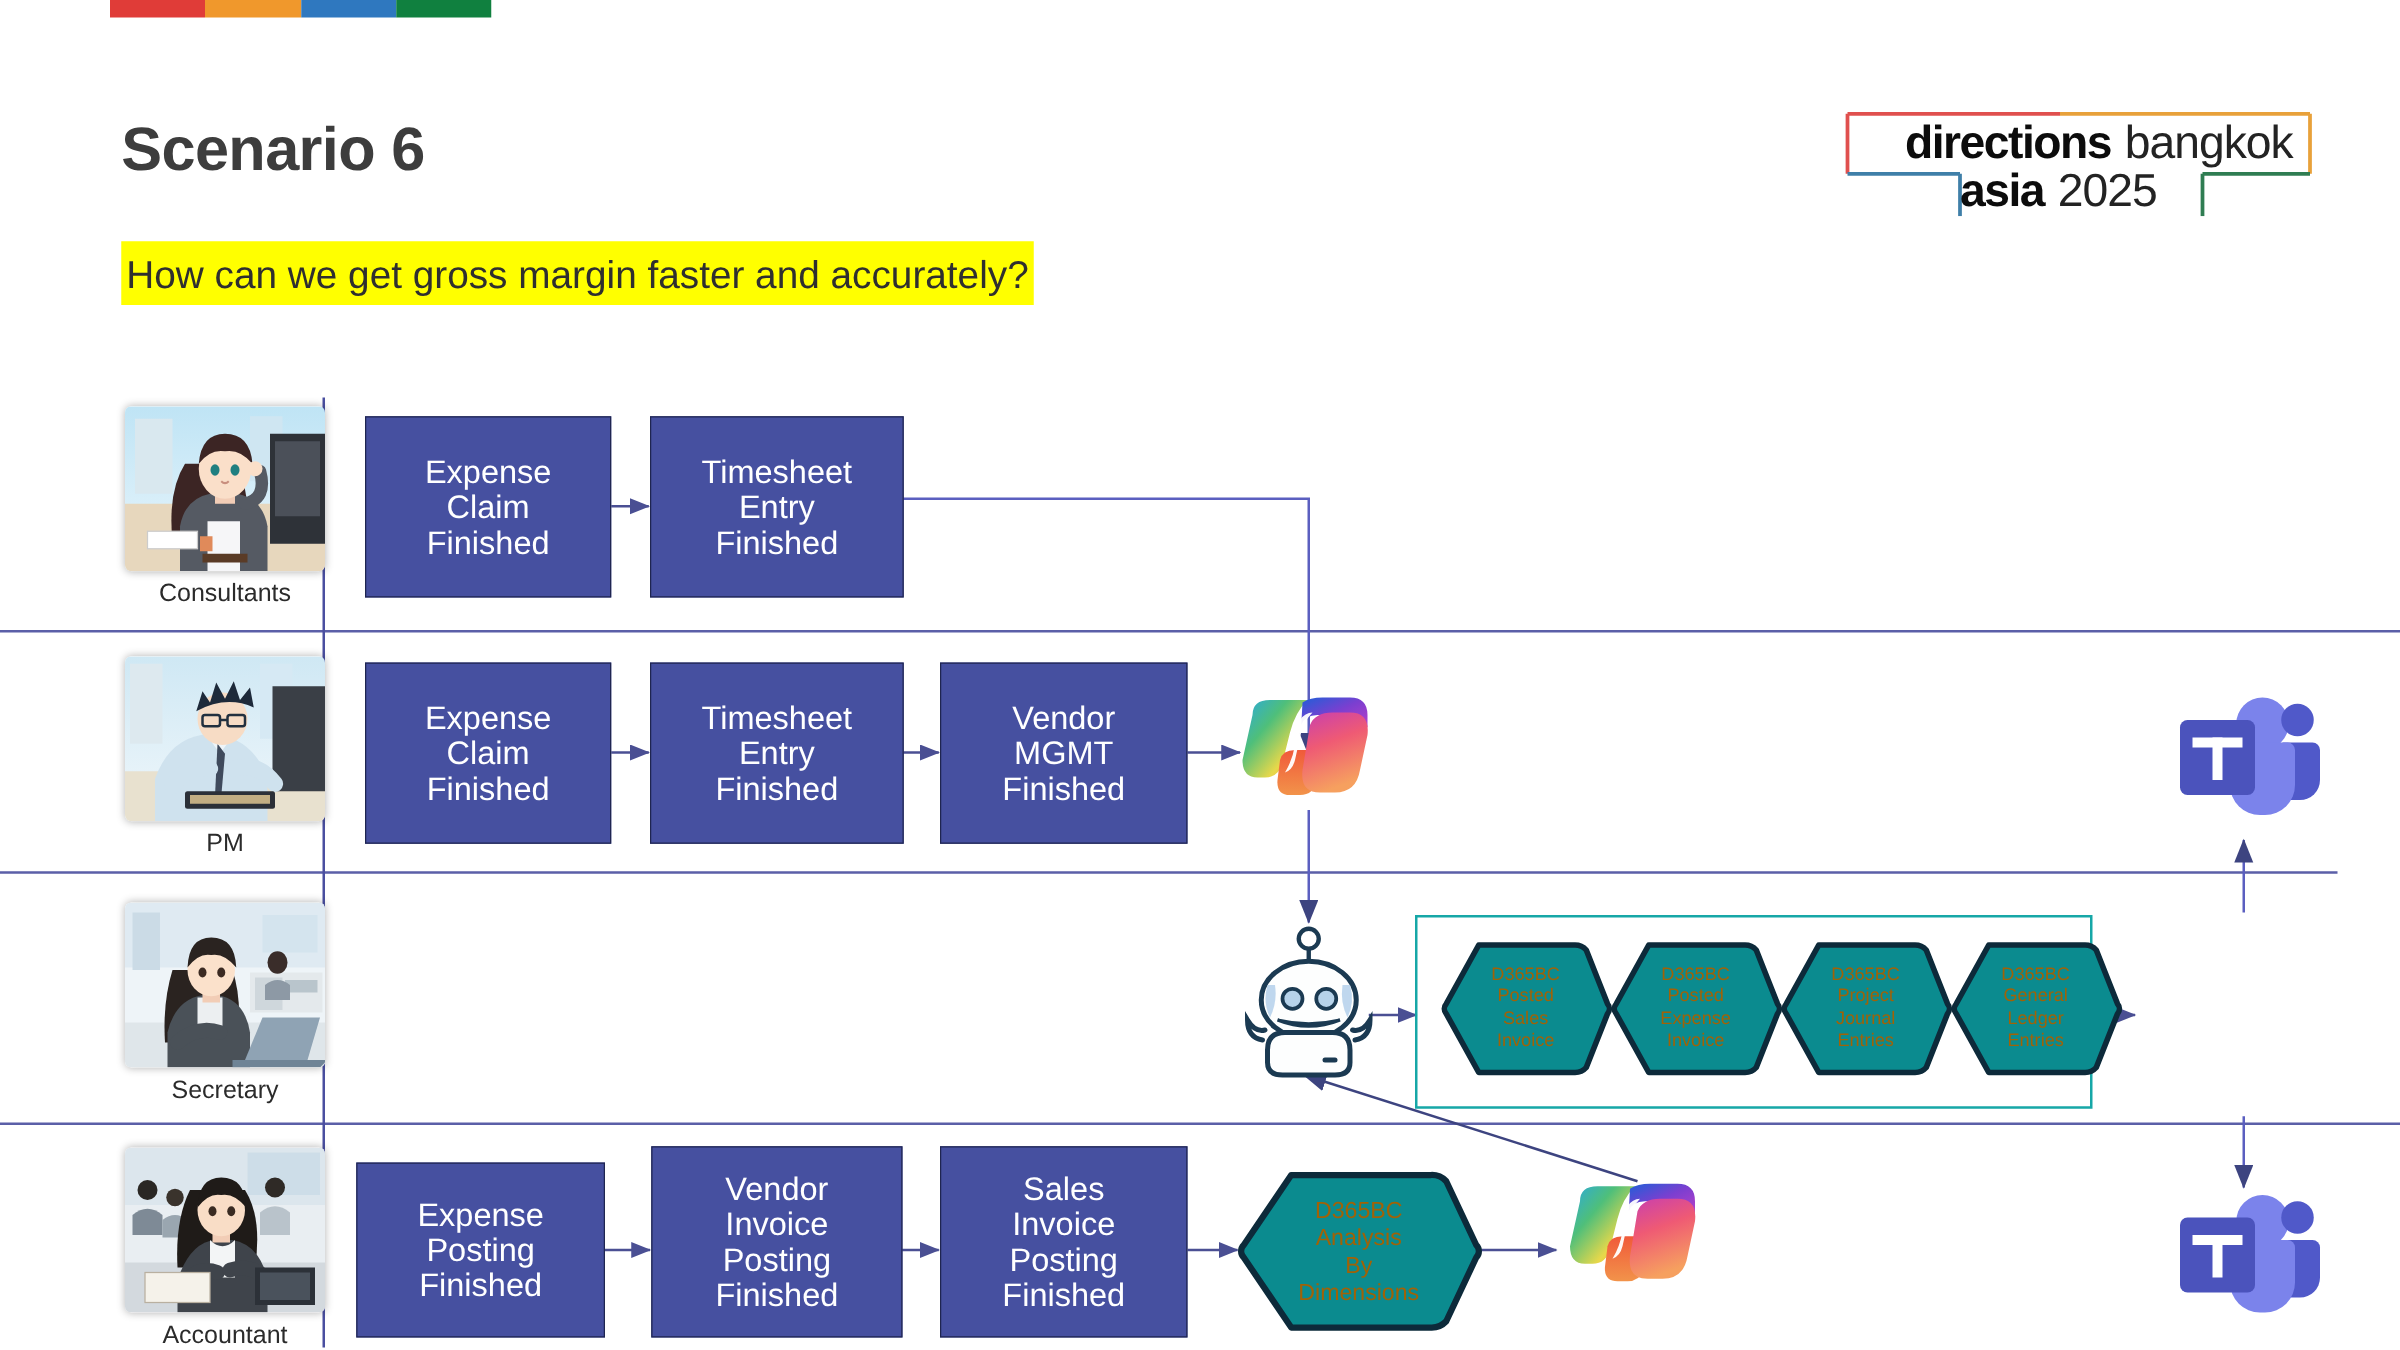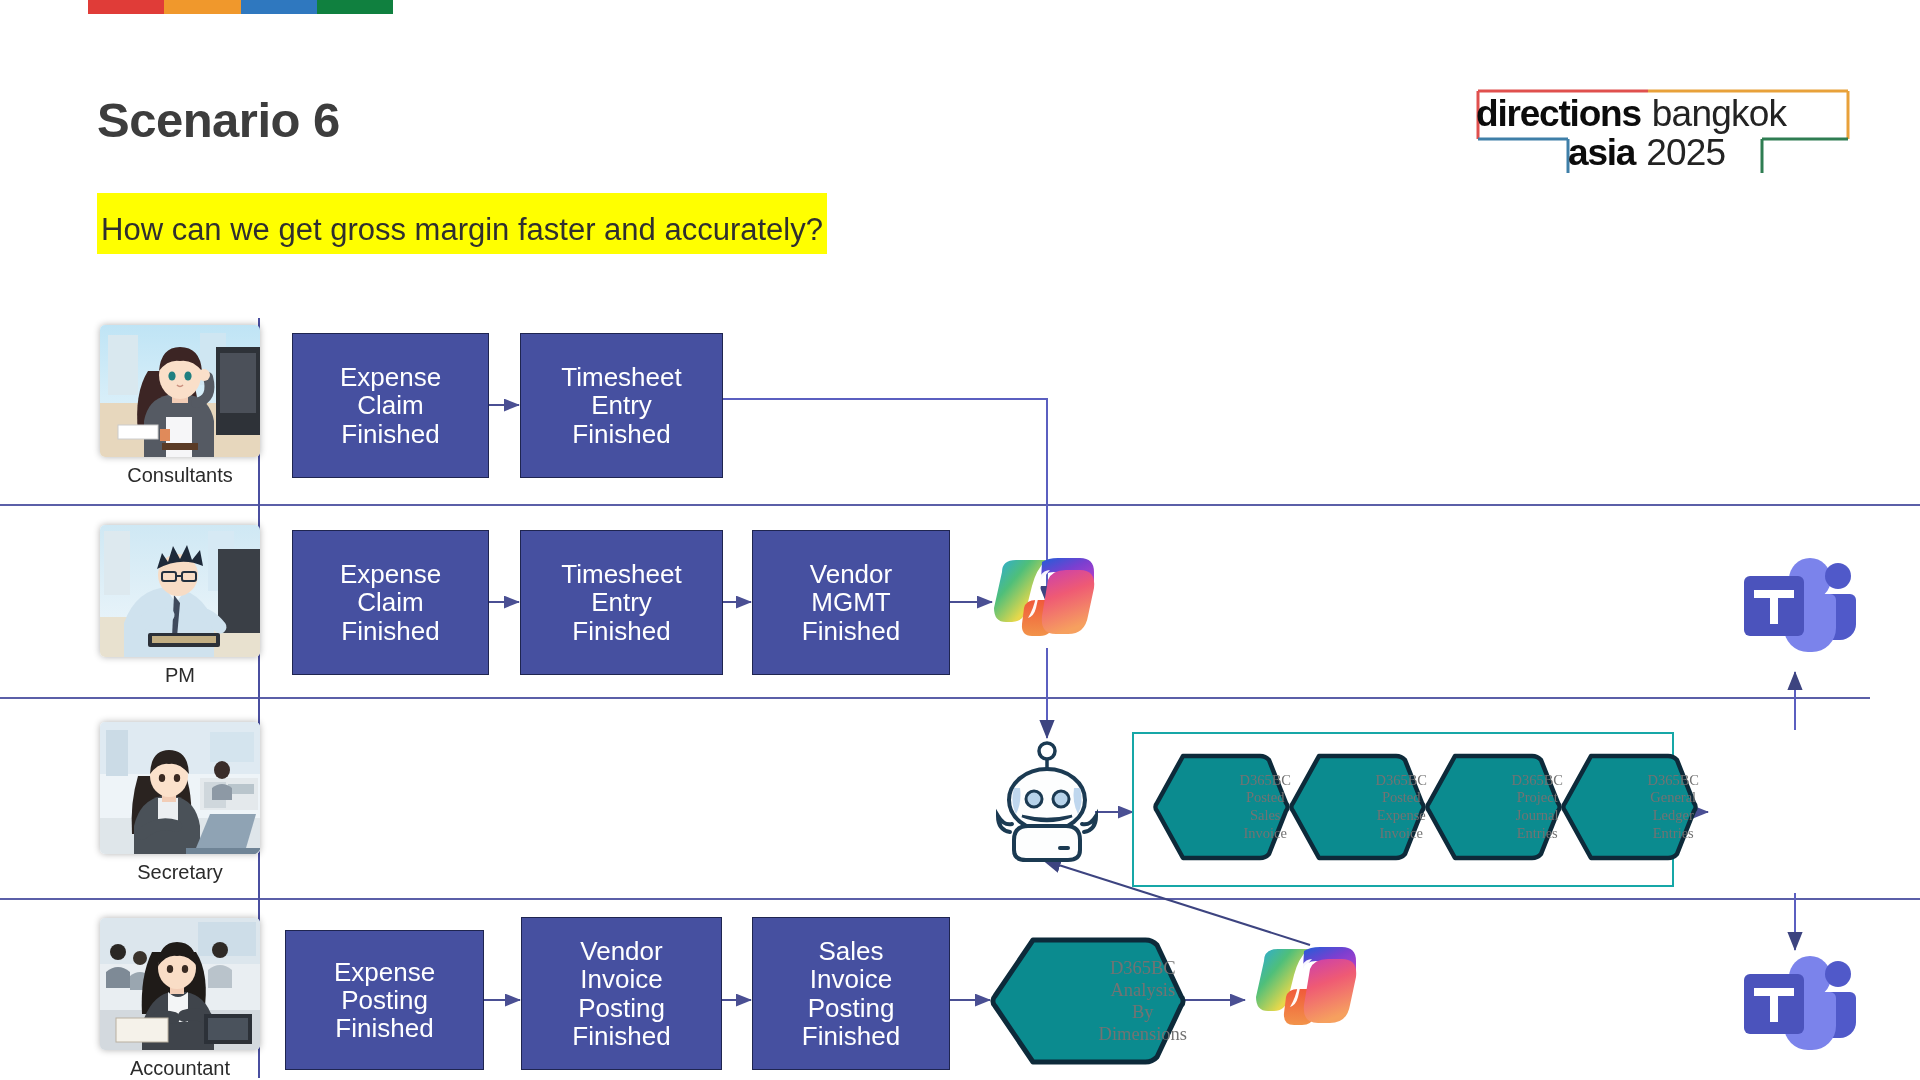--- a/index.html
+++ b/index.html
@@ -17,35 +17,35 @@
 
   
   .slide-title {
     position: absolute; left: 97px; top: 95px;
     font-size: 49px; font-weight: bold; color: #3d3d3d;
     letter-spacing: -0.5px; line-height: 1.05;
   }
   .slide-question {
     position: absolute; left: 97px; top: 193px;
     font-size: 31px; color: #2f2f2f; line-height: 1.35;
-    background: #ffff00; padding: 16px 4px 3px 4px; white-space: nowrap;
+    background: #ffff00; padding: 6px 4px 3px 4px; white-space: nowrap;
   }
   .slide-sub {
     position: absolute; left: 97px; top: 251px;
     font-size: 25px; color: #2f2f2f; line-height: 1.3;
   }
 
   
   .logo { position: absolute; left: 1476px; top: 89px; width: 374px; height: 84px; }
   .logo .row { position: absolute; display: flex; align-items: center; }
   .logo .r1 { left: 0; top: 0; height: 50px; }
   .logo .r2 { left: 92px; top: 42px; height: 44px; }
   .logo .w-bold { font-weight: bold; color: #0c0c0c; letter-spacing: -1.2px; }
   .logo .w-light { font-weight: 300; color: #232323; letter-spacing: -0.8px; }
-  .logo .t-dir { font-size: 37px; }
+  .logo .t-dir { font-size: 37px; margin-left: 48px; }
   .logo .t-bkk { font-size: 37px; margin-left: 11px; }
   .logo .t-asia { font-size: 37px; }
   .logo .t-year { font-size: 37px; margin-left: 11px; }
 
   
   .lane-line { position: absolute; left: 0; height: 1.6px; background: #5b5fa8; }
   .vrule { position: absolute; width: 2px; background: #4a4fa0; }
 
   .avatar-wrap { position: absolute; text-align: center; }
   .avatar {
@@ -63,22 +63,22 @@
     color: #ffffff; font-size: 26px; line-height: 1.08;
     display: flex; align-items: center; justify-content: center;
     text-align: center; padding: 12px;
   }
   .pbox span { display: block; }
 
   
   .hexwrap { position: absolute; }
   .hexwrap .hexlabel {
     position: absolute; inset: 0; display: flex; align-items: center;
-    justify-content: flex-end; text-align: center;
-    color: #737373; font-size: 14.5px; line-height: 1.22; pointer-events: none; font-family: Liberation Serif, serif;
+    justify-content: center; text-align: center;
+    color: #a16207; font-size: 14.5px; line-height: 1.22; pointer-events: none;
   }
   .hexwrap.big .hexlabel { font-size: 18.5px; line-height: 1.2; }
 
   .teal-group {
     position: absolute; border: 2.4px solid #16a7a7; background: transparent;
   }
 
   
   #wires { position: absolute; left: 0; top: 0; width: 1920px; height: 1080px; pointer-events: none; }
 

